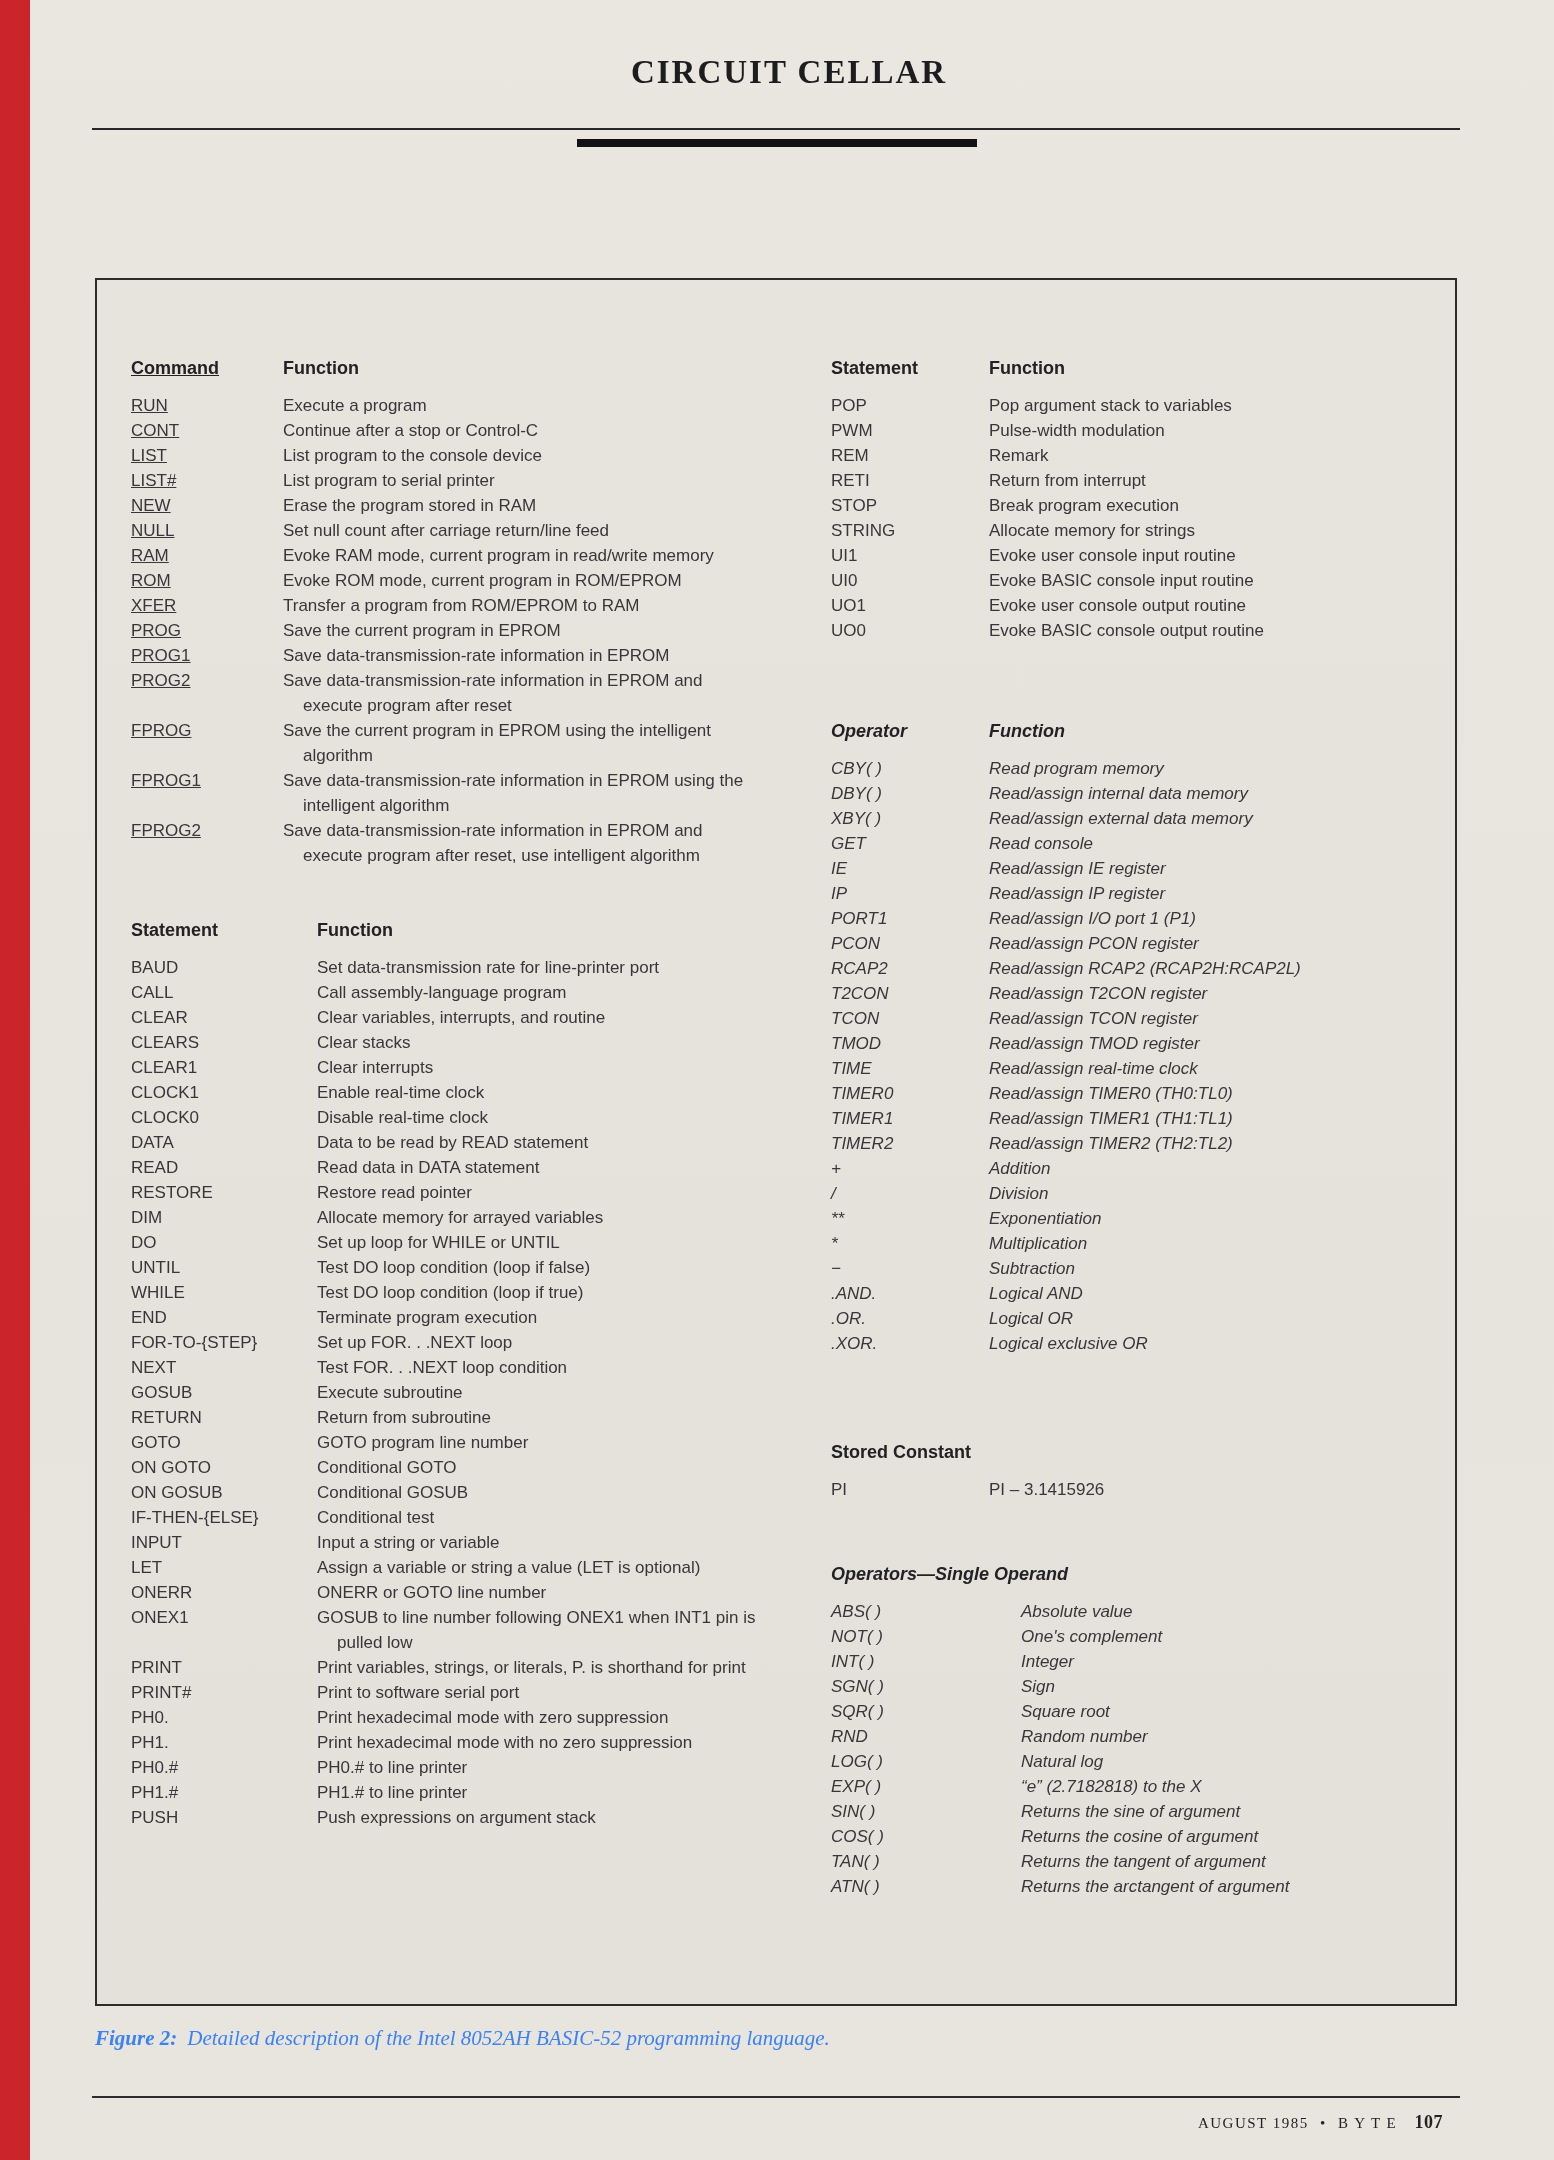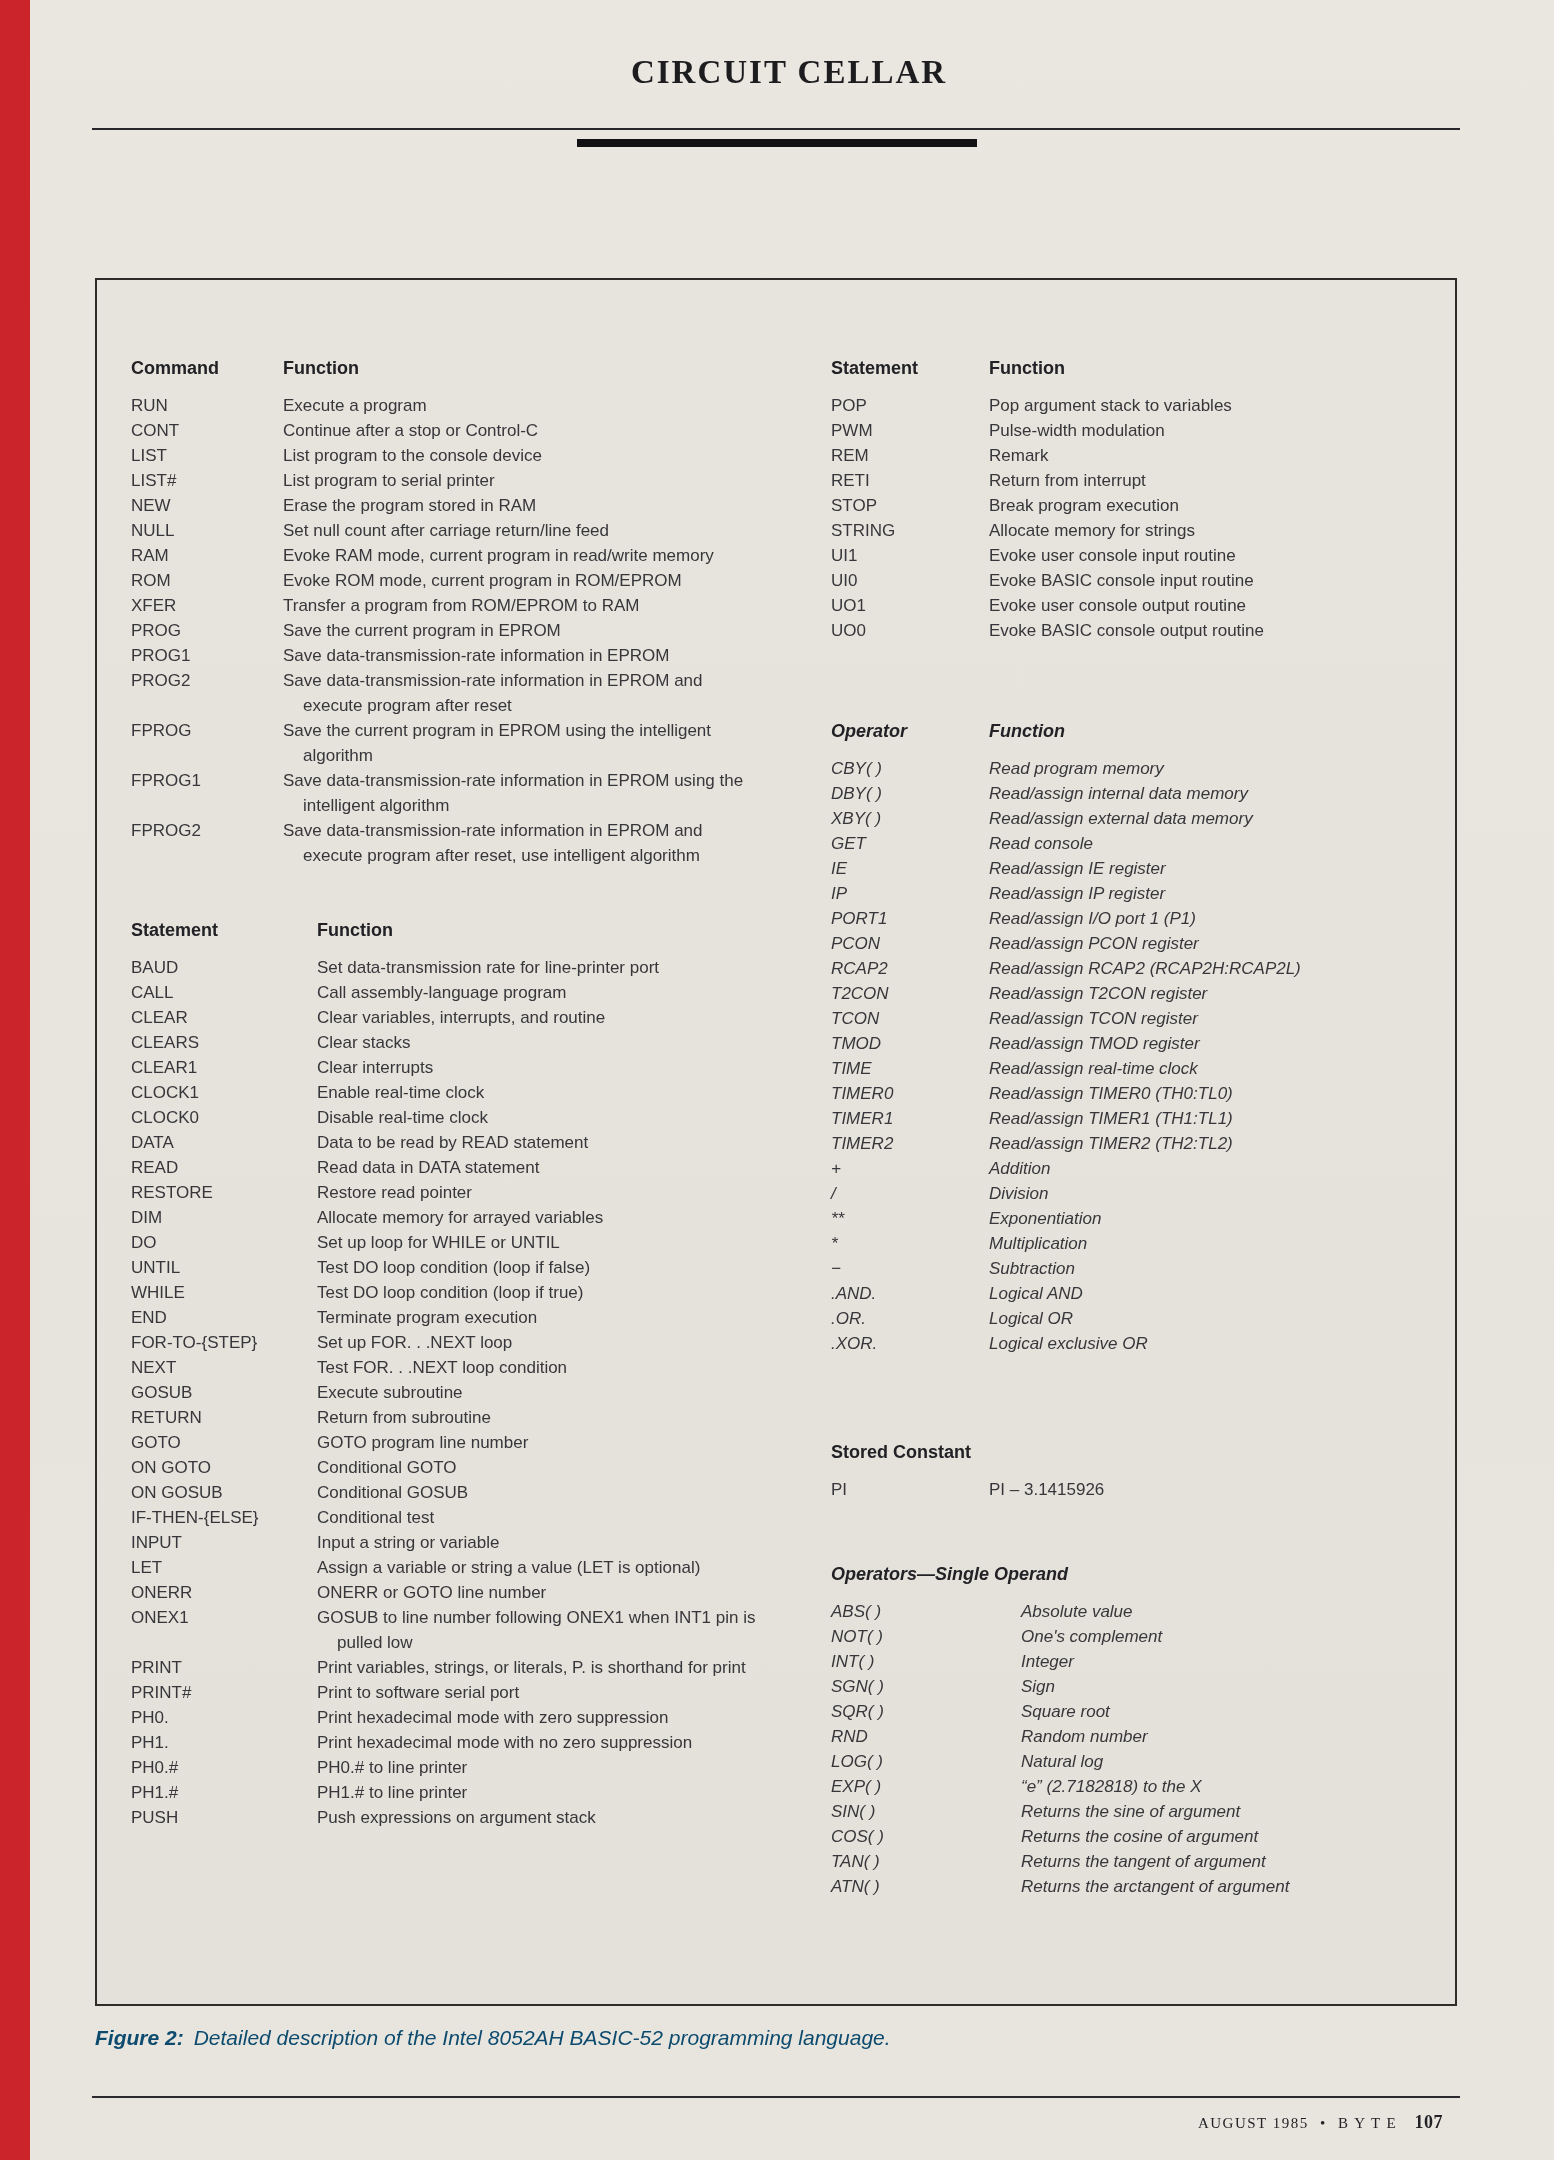--- a/index.html
+++ b/index.html
@@ -53,40 +53,40 @@
     font-size: 18px; font-weight: 700; line-height: 25px;
     color: #222226;
     margin-bottom: 12px;
   }
   .sec-head .term.solo { width: auto; white-space: nowrap; }
   .row { display: flex; font-size: 17px; line-height: 25px; }
   .term { flex: none; }
   .def { flex: 1; padding-left: 20px; text-indent: -20px; }
 
   
-  .section[data-sec="commands"] .term { width: 152px; }
+  .section[data-sec="commands"] .term { width: 152px; text-decoration: underline; }
   .section[data-sec="commands"] .def { max-width: 470px; }
   .section[data-sec="statements-left"] .term { width: 186px; }
   .section[data-sec="statements-left"] .def { max-width: 450px; }
   .section[data-sec="statements-right"] .term { width: 158px; }
   .section[data-sec="operators"] .term { width: 158px; }
   .section[data-sec="stored-constant"] .term { width: 158px; }
   .section[data-sec="operators-single-operand"] .term { width: 190px; }
 
   
   .col-left .section[data-sec="statements-left"] { margin-top: 50px; }
   .col-right .section[data-sec="operators"] { margin-top: 76px; font-style: italic; }
   .col-right .section[data-sec="stored-constant"] { margin-top: 84px; }
   .col-right .section[data-sec="operators-single-operand"] { margin-top: 60px; font-style: italic; }
 
   
   .caption {
     position: absolute; left: 95px; top: 2026px;
-    font-family: Liberation Sans, sans-serif;
-    font-size: 21px; color: #0c4a6e;
+    font-family: Liberation Serif, serif;
+    font-size: 21px; color: #3b82f6;
   }
   .cap-label { font-weight: 700; font-style: italic; margin-right: 10px; }
   .cap-text { font-style: italic; }
 
   
   .footer-rule {
     position: absolute; top: 2096px; left: 92px; width: 1368px; height: 2px;
     background: #2b2b2f;
   }
   .footer-line {

